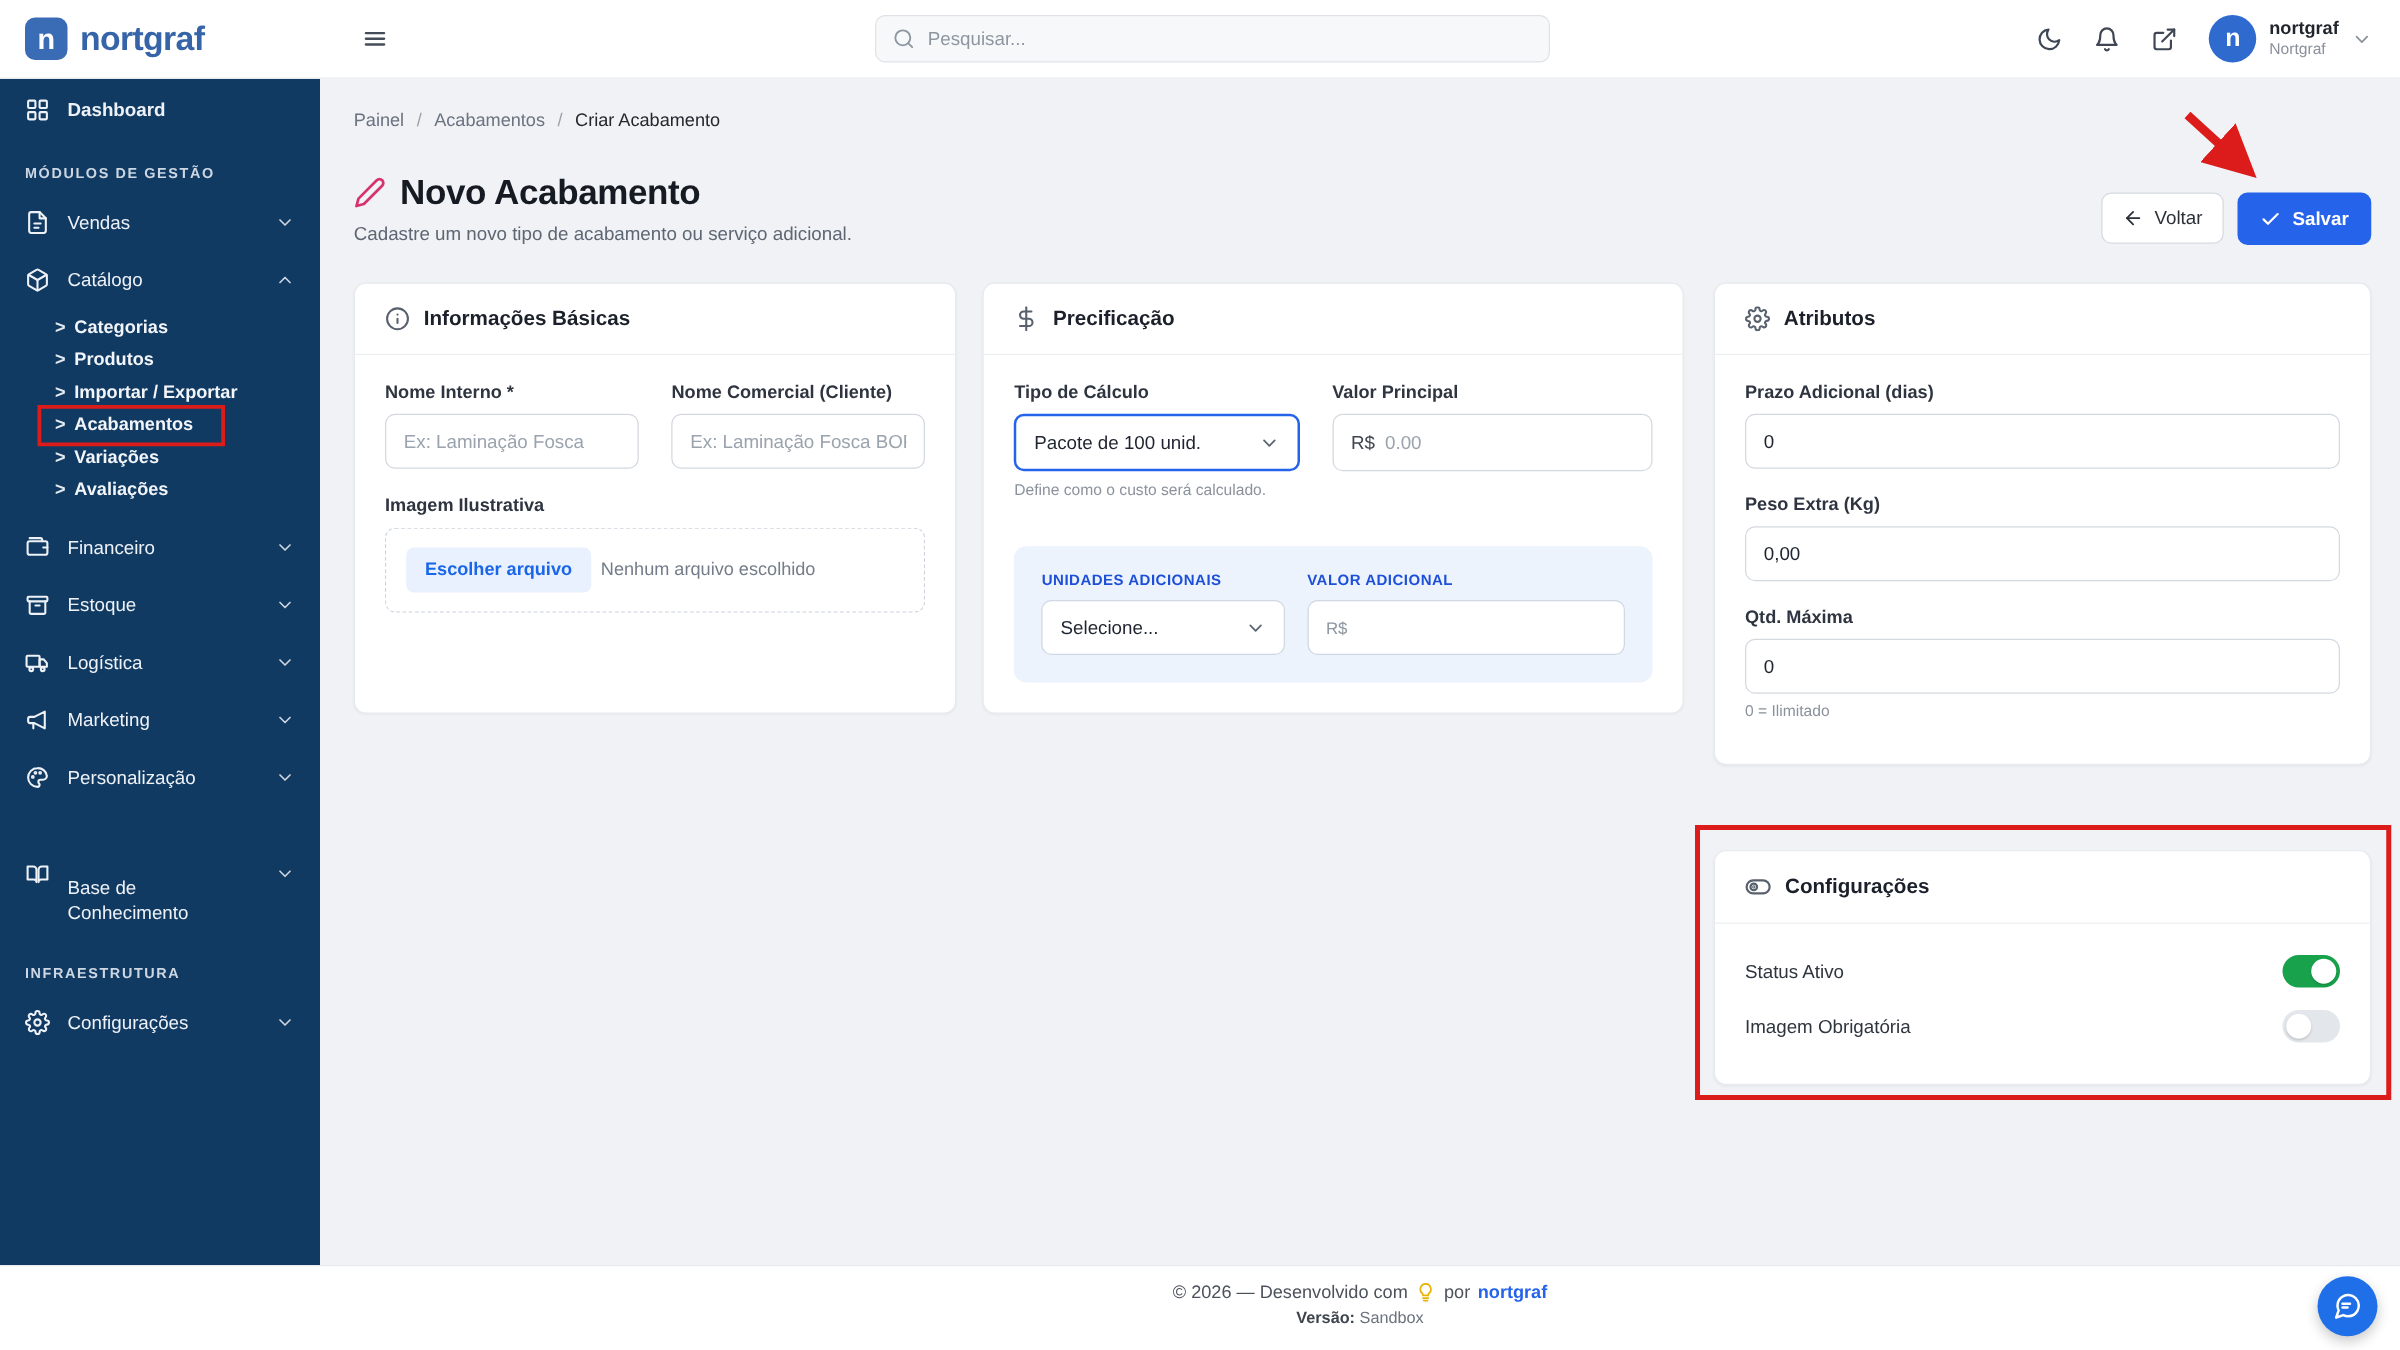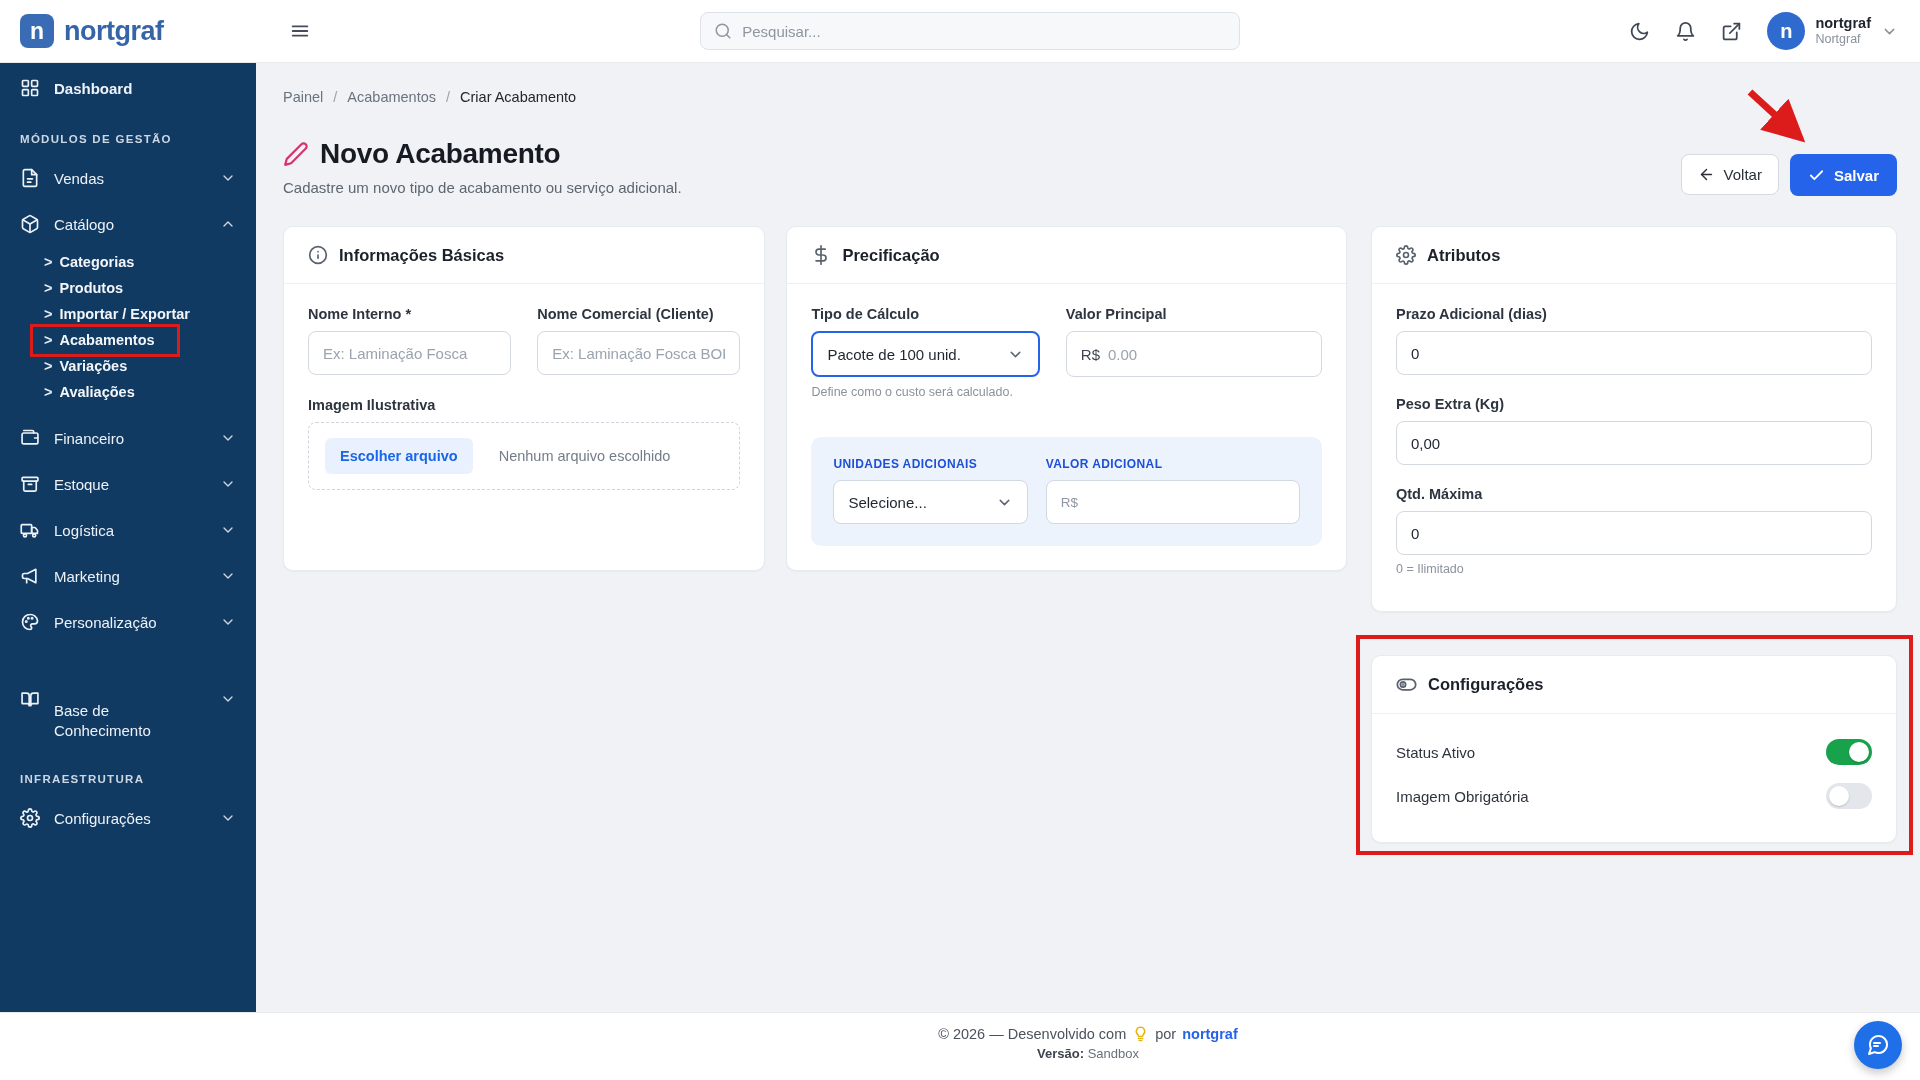--- a/index.html
+++ b/index.html
@@ -55,35 +55,35 @@
   .page-title { font-size:28px; font-weight:700; color:#161b23; letter-spacing:-0.3px; }
   .subtitle { margin-top:9px; font-size:15px; color:#5d6672; }
   .head-buttons { display:flex; gap:11px; margin-top:16px; }
   .btn-secondary { background:#fff; border:1px solid #d6dae0; border-radius:8px; height:41px; padding:0 16px;
                    display:flex; align-items:center; gap:9px; font-size:15px; color:#2a2f38; cursor:pointer; }
   .btn-primary { background:#2563eb; border:none; border-radius:8px; height:42px; padding:0 18px;
                  display:flex; align-items:center; gap:9px; font-size:15px; font-weight:700; color:#fff; cursor:pointer;justify-content:center; }
 
   .columns { display:flex; gap:24px; margin-top:30px; align-items:flex-start; }
   .col-left { width:1064px; display:flex; flex-direction:row; gap:21px; flex:none; }
-  .col-right { flex:1; display:flex; flex-direction:column; gap:43px; }
+  .col-right { flex:1; display:flex; flex-direction:column; gap:68px; }
 
   .card { background:#fff; border:1px solid #e7eaee; border-radius:10px; box-shadow:0 1px 2px rgba(16,24,40,.04); }
   .card-head { display:flex; align-items:center; gap:11px; padding:18px 24px; border-bottom:1px solid #edeff2; color:#59616e; }
   .card-title { font-size:16.5px; font-weight:700; color:#1b202a; }
   .card-body { padding:22px 24px 24px; }
 
   .flabel { display:block; font-size:14.5px; font-weight:600; color:#2e3540; margin-bottom:9px; }
   .tinput { width:100%; height:44px; border:1px solid #d4d9e0; border-radius:8px; padding:0 14px;
             font-size:15px; color:#1f2530; background:#fff; outline:none; }
   .tinput::placeholder { color:#9aa3ae; }
   .grid2 { display:grid; grid-template-columns:1fr 1fr; gap:26px; }
 
   .image-field { margin-top:22px; }
-  .dashed { border:1.5px dashed #cdd4dc; border-radius:8px; padding:15px 16px; display:flex; align-items:center; gap:26px; }
+  .dashed { border:1.5px dashed #cdd4dc; border-radius:8px; padding:15px 16px; display:flex; align-items:center; gap:8px; }
   .file-btn { background:#e9f1fe; color:#1a66e8; font-weight:600; font-size:14.5px; padding:10px 15px;
               border:none; border-radius:6px; cursor:pointer; }
   .file-none { color:#737d89; font-size:14.5px; }
 
   .select { height:46px; border:1px solid #d4d9e0; border-radius:8px; background:#fff; padding:0 14px;
             display:flex; align-items:center; justify-content:space-between; font-size:15px; color:#1f2530; cursor:pointer; }
   .select.focused { border:2px solid #2563eb; }
   .select .chev { color:#5b6470; }
   .help { font-size:12.5px; color:#8b929d; margin-top:8px; }
   .igroup { height:46px; border:1px solid #d4d9e0; border-radius:8px; background:#fff; padding:0 14px;

